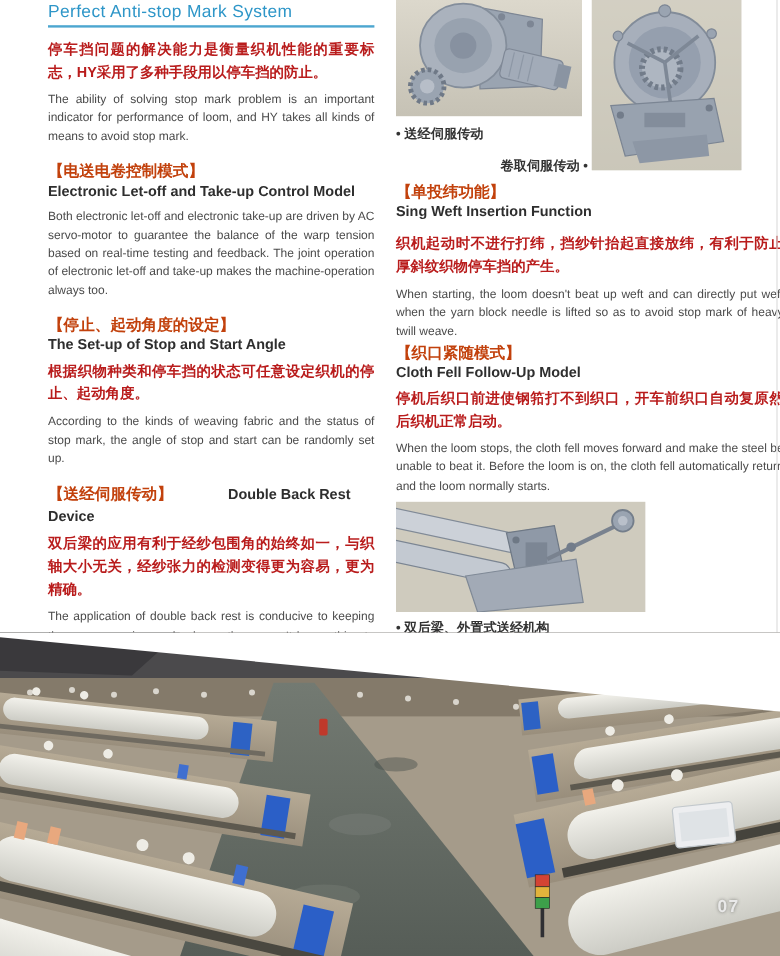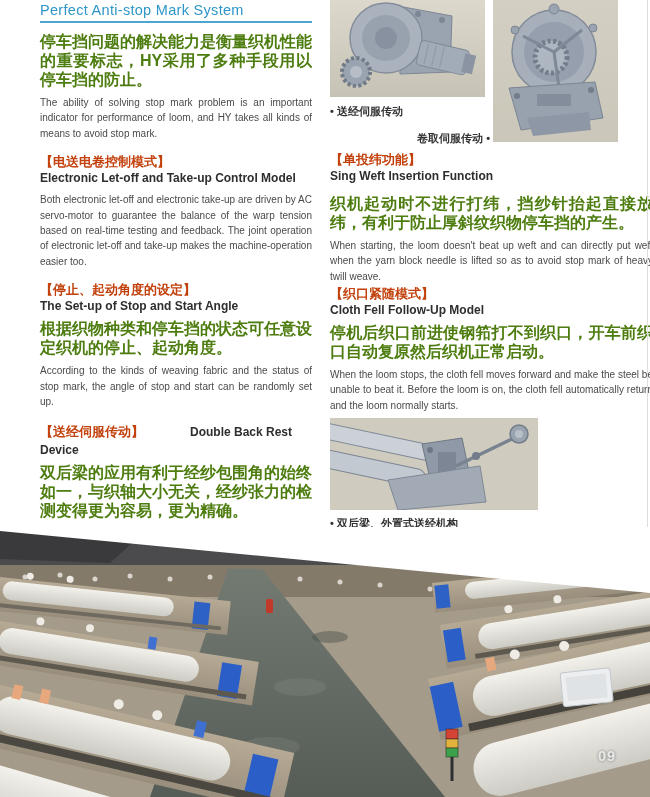--- a/index.html
+++ b/index.html
@@ -4,21 +4,21 @@
 <style>
   html,body{margin:0;padding:0;background:#fff;}
   .page{position:relative;width:650px;height:797px;background:#fff;overflow:hidden;
         font-family:"Liberation Sans","DejaVu Sans",sans-serif;}
   
   .col-left{position:absolute;left:40px;top:2px;width:272px;}
   .col-right{position:absolute;left:330px;top:0;width:323px;height:527px;text-decoration:underline;}
   .title{margin:0;font-size:14.5px;font-weight:500;color:#2e96c8;letter-spacing:.3px;}
   .title-rule{height:2px;background:#2e96c8;margin-top:3px;opacity:.85;}
   p{margin:0;}
-  .zh{font-size:16px;line-height:19px;font-weight:600;color:#4d7c0f;text-align:justify;}
+  .zh{font-size:12px;line-height:19px;font-weight:600;color:#b91c1c;text-align:justify;}
   .en{font-size:10px;line-height:15.4px;color:#4a4a4a;text-align:justify;margin-top:6px;}
   .intro-zh{margin-top:9px;}
   .sec{margin-top:13px;}
   .zh-title{font-size:13px;font-weight:700;color:#c2410c;line-height:16px;}
   .en-title{font-size:12px;font-weight:700;color:#2e2e2e;line-height:15px;margin-top:1px;}
   .en-title.inline{display:inline;margin-left:4px;padding-left:42px;}
   .zh-body{margin-top:5px;}
   .en-body{margin-top:6px;}
   
   .abs{position:absolute;}
@@ -38,21 +38,21 @@
   <div class="col-left">
     <h1 class="title">Perfect Anti-stop Mark System</h1>
     <div class="title-rule"></div>
 
     <p class="zh intro-zh">停车挡问题的解决能力是衡量织机性能的重要标志，HY采用了多种手段用以停车挡的防止。</p>
     <p class="en">The ability of solving stop mark problem is an important indicator for performance of loom, and HY takes all kinds of means to avoid stop mark.</p>
 
     <div class="sec">
       <div class="zh-title">【电送电卷控制模式】</div>
       <div class="en-title">Electronic Let-off and Take-up Control Model</div>
-      <p class="en en-body">Both electronic let-off and electronic take-up are driven by AC servo-motor to guarantee the balance of the warp tension based on real-time testing and feedback. The joint operation of electronic let-off and take-up makes the machine-operation easier too.</p>
+      <p class="en en-body">Both electronic let-off and electronic take-up are driven by AC servo-motor to guarantee the balance of the warp tension based on real-time testing and feedback. The joint operation of electronic let-off and take-up makes the machine-operation always too.</p>
     </div>
 
     <div class="sec">
       <div class="zh-title">【停止、起动角度的设定】</div>
       <div class="en-title">The Set-up of Stop and Start Angle</div>
       <p class="zh zh-body">根据织物种类和停车挡的状态可任意设定织机的停止、起动角度。</p>
       <p class="en en-body">According to the kinds of weaving fabric and the status of stop mark, the angle of stop and start can be randomly set up.</p>
     </div>
 
     <div class="sec">
@@ -256,14 +256,14 @@
     <g>
       <line x1="452" y1="212" x2="452" y2="254" stroke="#2f2f33" stroke-width="3"></line>
       <rect x="446" y="202" width="12" height="10" fill="#d44333" stroke="#222" stroke-width=".5"></rect>
       <rect x="446" y="212" width="12" height="9" fill="#e2b33c" stroke="#222" stroke-width=".5"></rect>
       <rect x="446" y="221" width="12" height="9" fill="#3da04a" stroke="#222" stroke-width=".5"></rect>
     </g>
 
     <polygon points="0,0 650,0 650,66 0,4" fill="#ffffff"></polygon>
   </svg>
 
-  <div class="page-num">09</div>
+  <div class="page-num">07</div>
 </div>
 
 </body></html>

